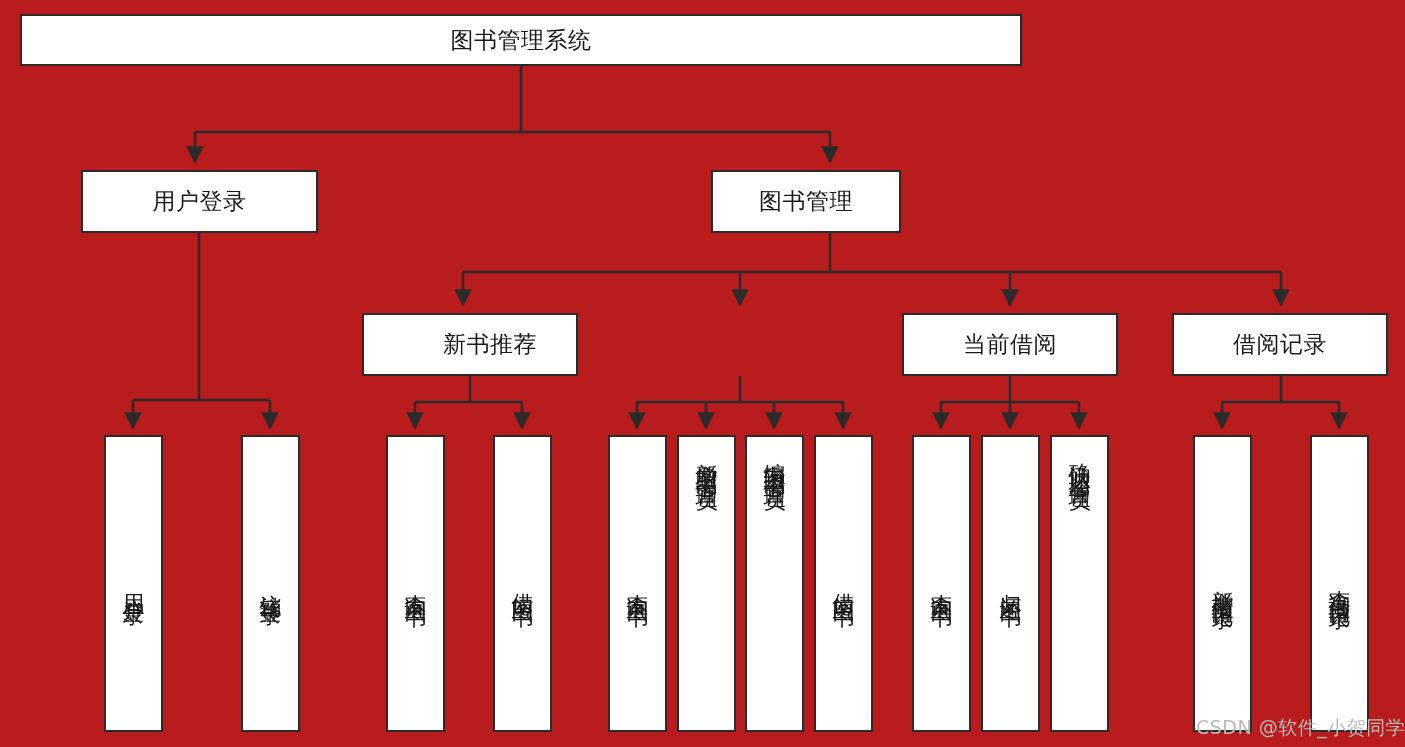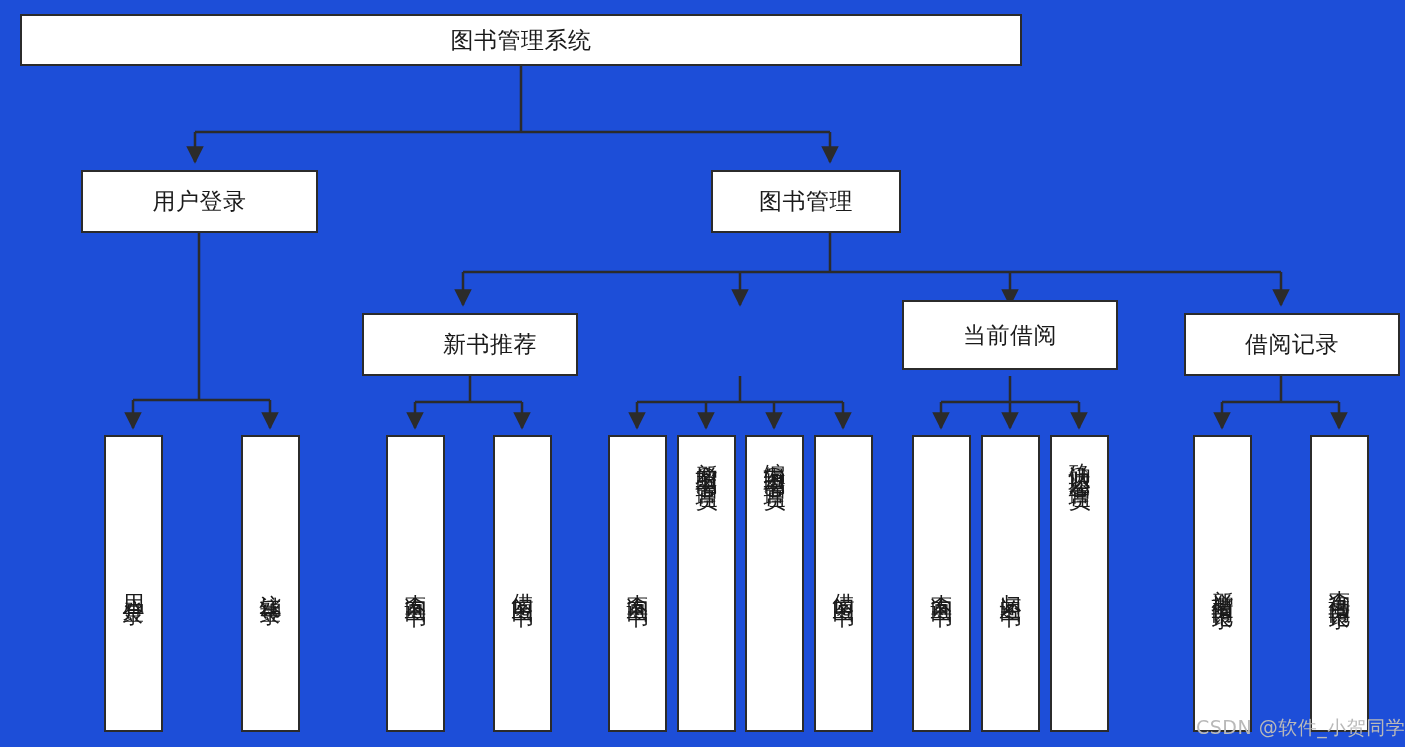--- a/index.html
+++ b/index.html
@@ -8,21 +8,21 @@
     padding: 0;
     background: #ffffff;
   }
   body {
     font-family: "DejaVu Sans", "Liberation Sans", sans-serif;
   }
   #canvas {
     position: relative;
     width: 1405px;
     height: 747px;
-    background: #1d4ed8;
+    background: #b91c1c;
     overflow: hidden;
   }
   #edges {
     position: absolute;
     left: 0;
     top: 0;
     width: 1405px;
     height: 747px;
     pointer-events: none;
   }
@@ -143,25 +143,25 @@
 
   <div class="node horiz" style="left:711px; top:170px; width:190px; height:63px;">
     <span class="node-label">图书管理</span>
   </div>
 
   <div class="node horiz" style="left:362px; top:313px; width:216px; height:63px;padding-left:40px;">
     <span class="node-label">新书推荐</span>
   </div>
 
 
-  <div class="node horiz" style="left:902px; top:300px; width:216px; height:70px;">
+  <div class="node horiz" style="left:902px; top:313px; width:216px; height:63px;">
     <span class="node-label">当前借阅</span>
   </div>
 
-  <div class="node horiz" style="left:1172px; top:313px; width:216px; height:63px;margin-left:12px;">
+  <div class="node horiz" style="left:1172px; top:313px; width:216px; height:63px;">
     <span class="node-label">借阅记录</span>
   </div>
 
   <div class="node vert centered" style="left:104px; top:435px; width:59px; height:297px;">
     <span class="node-label">用户登录</span>
   </div>
 
   <div class="node vert centered" style="left:241px; top:435px; width:59px; height:297px;">
     <span class="node-label">注销登录</span>
   </div>

